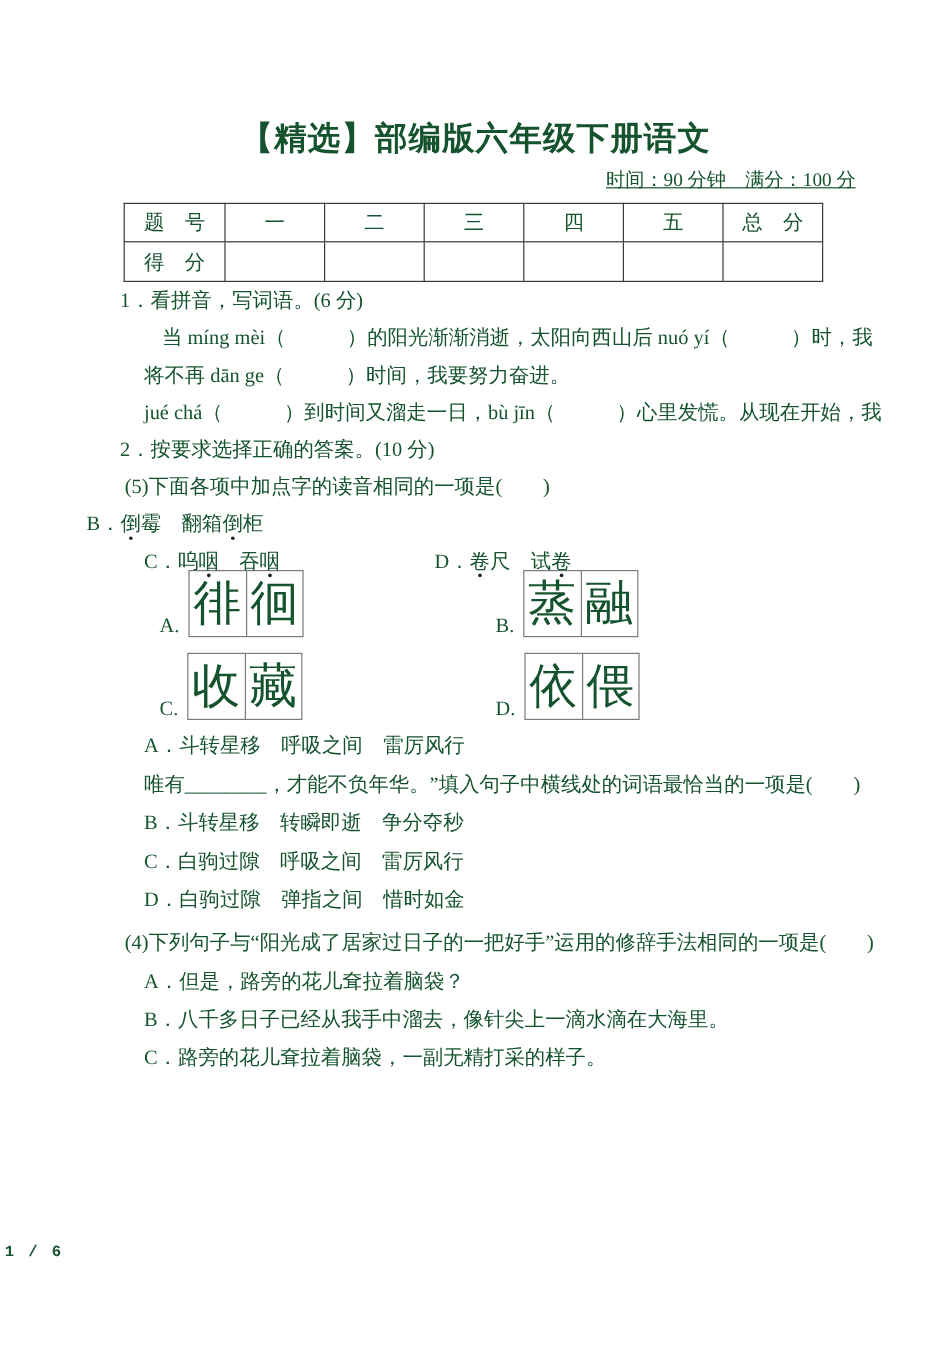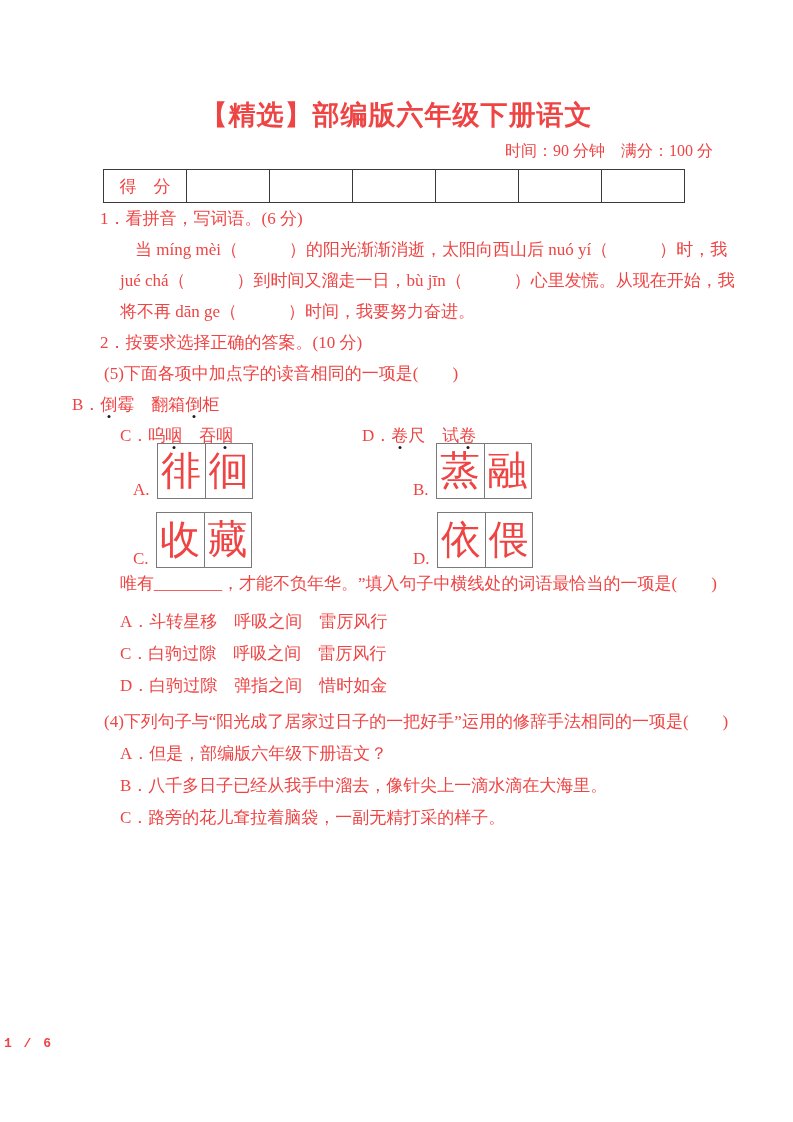--- a/index.html
+++ b/index.html
@@ -1,29 +1,29 @@
 <!DOCTYPE html>
 <html><head>
 <meta charset="utf-8">
 <style>
   * { margin:0; padding:0; box-sizing:border-box; }
   html,body { background:#ffffff; }
   .page {
     position:relative;
     width:793px; height:1122px;
     background:#ffffff;
-    color:#ef4444;
+    color:#14532d;
     font-family:"Liberation Serif","DejaVu Serif",serif;
     font-size:17px;
     overflow:hidden;
   }
   
   .title-block { margin-top:92px; text-align:center; }
   .title-line { font-size:27px; font-weight:bold; line-height:46px; letter-spacing:1px; }
-  .exam-info { text-align:right; padding-right:80px; font-size:16px; line-height:22px; margin-top:2px; }
+  .exam-info { text-align:right; padding-right:80px; font-size:16px; line-height:22px; margin-top:2px;text-decoration:underline; }
   
   table.score-table {
     border-collapse:collapse; table-layout:fixed;
     margin-left:103px; margin-top:7px;
     width:582px;
   }
   .score-table td {
     border:1px solid #3a3a3a;
     text-align:center; vertical-align:middle;
     font-size:17px; height:32px; padding:0;
@@ -80,39 +80,48 @@
 <div class="page">
 
   <div class="title-block">
     <div class="title-line">【精选】部编版六年级下册语文</div>
   </div>
 
   <div class="exam-info">时间：90 分钟　满分：100 分</div>
 
   <table class="score-table">
     <tbody>
+        <tr>
+      <td style="width:84px">题　号</td>
+      <td style="width:83px">一</td>
+      <td style="width:83px">二</td>
+      <td style="width:83px">三</td>
+      <td style="width:83px">四</td>
+      <td style="width:83px">五</td>
+      <td style="width:83px">总　分</td>
+    </tr>
     <tr>
       <td>得　分</td>
       <td></td>
       <td></td>
       <td></td>
       <td></td>
       <td></td>
       <td></td>
     </tr>
   </tbody>
     </table>
 
   <div class="content">
 
 
     <div class="line qtitle">1．看拼音，写词语。(6 分)</div>
     <div class="line para-1">当 míng mèi（　　　）的阳光渐渐消逝，太阳向西山后 nuó yí（　　　）时，我</div>
+    <div class="line para-n">将不再 dān ge（　　　）时间，我要努力奋进。</div>
     <div class="line para-n">jué chá（　　　）到时间又溜走一日，bù jīn（　　　）心里发慌。从现在开始，我</div>
-    <div class="line para-n">将不再 dān ge（　　　）时间，我要努力奋进。</div>
 
     <div class="line qtitle">2．按要求选择正确的答案。(10 分)</div>
 
     <div class="line subq">(5)下面各项中加点字的读音相同的一项是(　　)</div>
     <div class="opt-row line">
       <div class="col-r"><span>B．</span><span><span class="ch dotted">倒</span><span class="ch">霉</span><span class="ch">　</span><span class="ch">翻</span><span class="ch">箱</span><span class="ch dotted">倒</span><span class="ch">柜</span></span></div>
     </div>
     <div class="opt-row line">
       <div class="col-l"><span>C．</span><span><span class="ch">呜</span><span class="ch dotted">咽</span><span class="ch">　</span><span class="ch">吞</span><span class="ch dotted">咽</span></span></div>
       <div class="col-r"><span>D．</span><span><span class="ch dotted">卷</span><span class="ch">尺</span><span class="ch">　</span><span class="ch">试</span><span class="ch dotted">卷</span></span></div>
@@ -144,27 +153,28 @@
       </div>
       <div class="box-group">
         <span class="box-label">D.</span>
         <span class="calli-box">
           <span class="calli-cell">依</span>
           <span class="calli-cell">偎</span>
         </span>
       </div>
     </div>
 
+    <div class="line lh32 opt-line mt6">A．斗转星移　呼吸之间　雷厉风行</div>
     <div class="line lh32 para-n">唯有________，才能不负年华。”填入句子中横线处的词语最恰当的一项是(　　)</div>
-    <div class="line lh32 opt-line mt6">A．斗转星移　呼吸之间　雷厉风行</div>
+    <div class="line lh32 opt-line">B．斗转星移　转瞬即逝　争分夺秒</div>
     <div class="line lh32 opt-line">C．白驹过隙　呼吸之间　雷厉风行</div>
     <div class="line lh32 opt-line">D．白驹过隙　弹指之间　惜时如金</div>
 
     <div class="line lh32 subq mt4">(4)下列句子与“阳光成了居家过日子的一把好手”运用的修辞手法相同的一项是(　　)</div>
-    <div class="line lh32 opt-line">A．但是，部编版六年级下册语文？</div>
+    <div class="line lh32 opt-line">A．但是，路旁的花儿耷拉着脑袋？</div>
     <div class="line lh32 opt-line">B．八千多日子已经从我手中溜去，像针尖上一滴水滴在大海里。</div>
     <div class="line lh32 opt-line">C．路旁的花儿耷拉着脑袋，一副无精打采的样子。</div>
 
   </div>
 
   <div class="footer">1 / 6</div>
 
 </div>
 
 </body></html>

